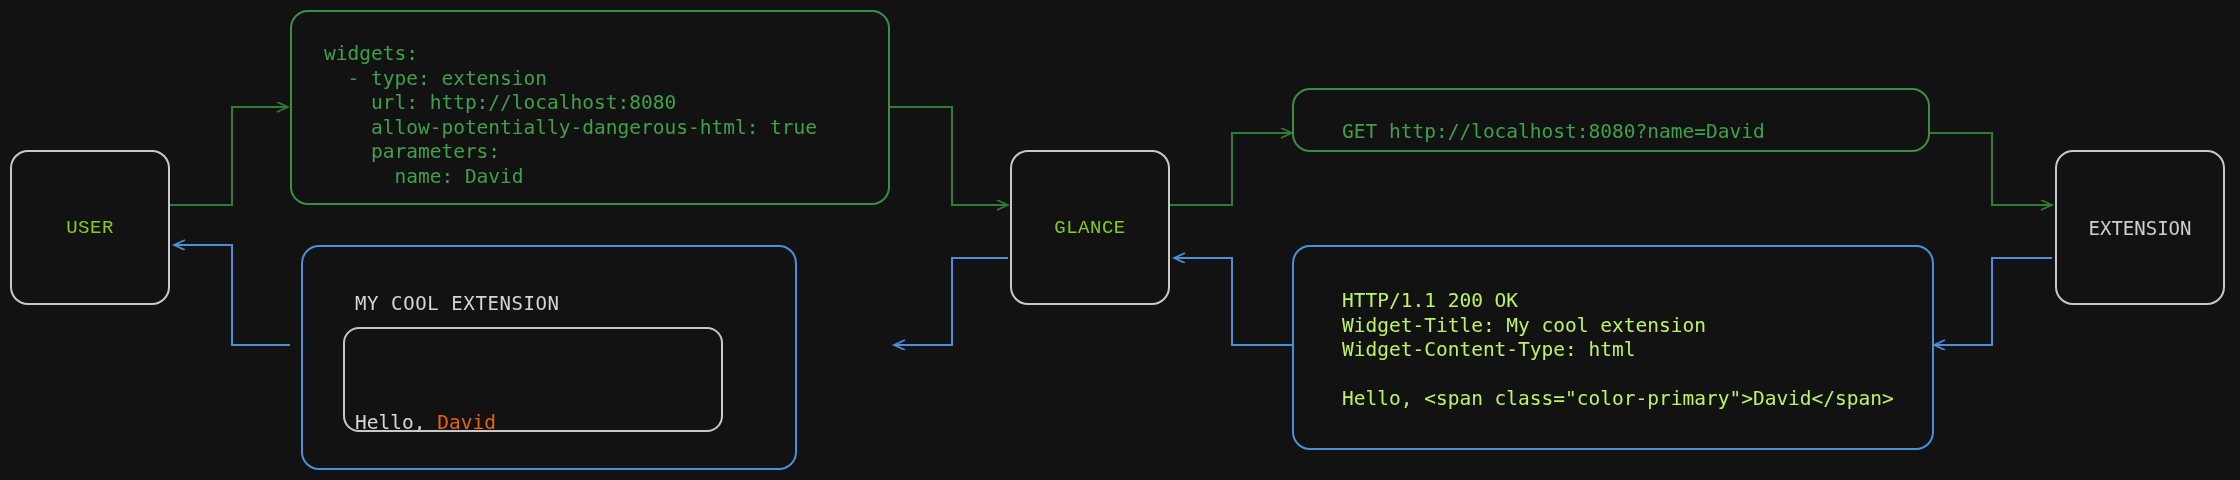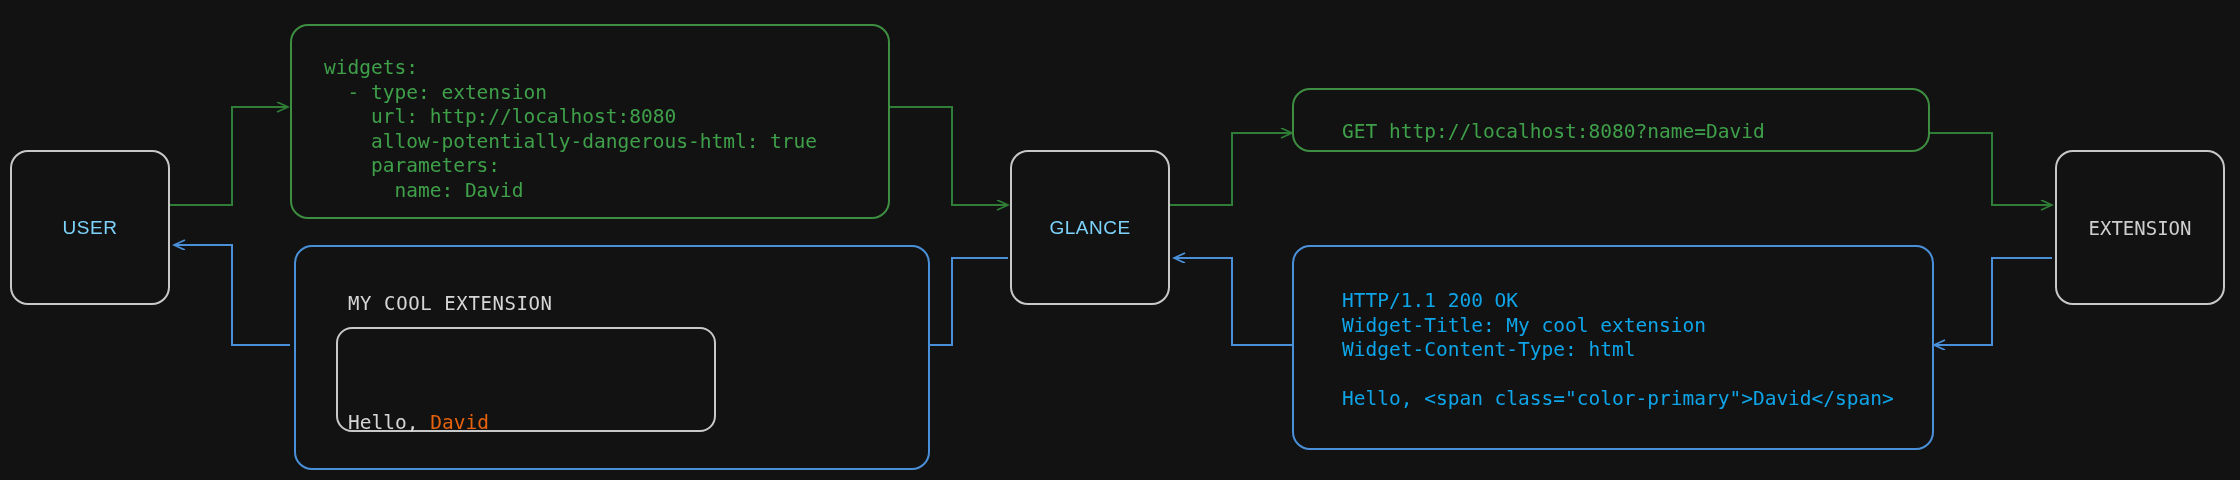--- a/index.html
+++ b/index.html
@@ -26,23 +26,23 @@
     box-sizing: border-box;
     border: 2px solid #c8c8c8;
     border-radius: 18px;
     background: #121212;
     display: flex;
     align-items: center;
     justify-content: center;
     z-index: 3;
   }
   .node-label-sans {
-    font-family: Liberation Sans, sans-serif;
+    font-family: Liberation Mono, monospace;
     font-size: 19px;
-    color: #7dd3fc;
+    color: #84cc16;
     letter-spacing: 0.5px;
   }
   .node-label-mono {
     font-family: "DejaVu Sans Mono", monospace;
     font-size: 19px;
     color: #cfcfcf;
     letter-spacing: 0px;
   }
   .msgbox {
     position: absolute;
@@ -55,21 +55,21 @@
   .msgbox.blue  { border: 2px solid #4a90d9; }
 
   .code {
     font-family: "DejaVu Sans Mono", monospace;
     font-size: 19.5px;
     line-height: 24.5px;
     white-space: pre;
     margin: 0;
   }
   .code.green { color: #3fa04a; }
-  .code.blue  { color: #0ea5e9; }
+  .code.blue  { color: #bef264; }
 
   .widget-card {
     position: absolute;
     box-sizing: border-box;
     border: 2px solid #c8c8c8;
     border-radius: 16px;
     background: #121212;
   }
   .widget-title {
     position: absolute;
@@ -142,30 +142,30 @@
   </div>
 
   <div class="node" style="left:2055px; top:150px; width:170px; height:155px;">
     <span class="node-label-mono">EXTENSION</span>
   </div>
 
   <div class="node" style="left:1010px; top:150px; width:160px; height:155px;">
     <span class="node-label-sans">GLANCE</span>
   </div>
 
-  <div class="msgbox green" style="left:290px; top:24px; width:600px; height:195px;">
+  <div class="msgbox green" style="left:290px; top:10px; width:600px; height:195px;">
     <pre class="code green" style="position:absolute; left:32px; top:30px;">widgets:
   - type: extension
     url: http://localhost:8080
     allow-potentially-dangerous-html: true
     parameters:
       name: David</pre>
   </div>
 
-  <div class="msgbox blue" style="left:294px; top:245px; width:636px; height:225px;padding-left:37px;">
+  <div class="msgbox blue" style="left:301px; top:245px; width:496px; height:225px;padding-left:37px;">
 
     <div class="widget-title" style="left:52px; top:45px;">MY COOL EXTENSION</div>
 
     <div class="widget-card" style="left:40px; top:80px; width:380px; height:105px;"></div>
 
     <div class="widget-body" style="left:52px; top:120px;"><span>Hello, </span><span class="accent-name">David</span></div>
   </div>
 
   <div class="msgbox green" style="left:1292px; top:88px; width:638px; height:64px;">
     <pre class="code green" style="position:absolute; left:48px; top:30px;">GET http://localhost:8080?name=David</pre>

